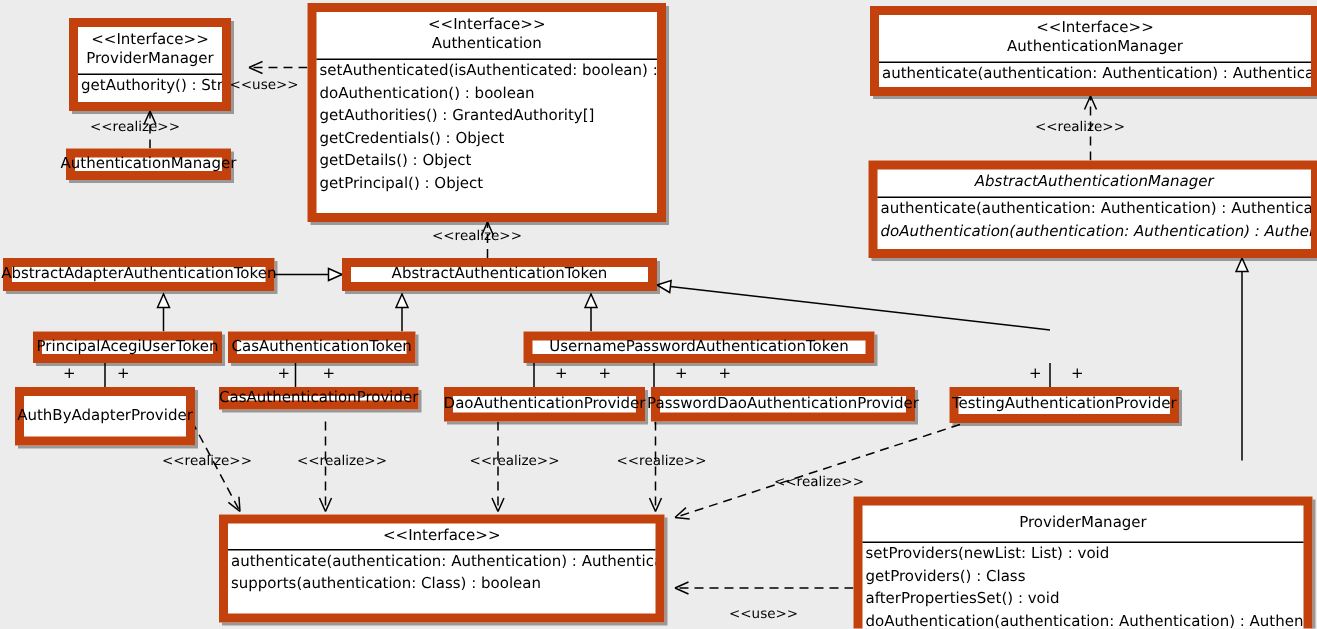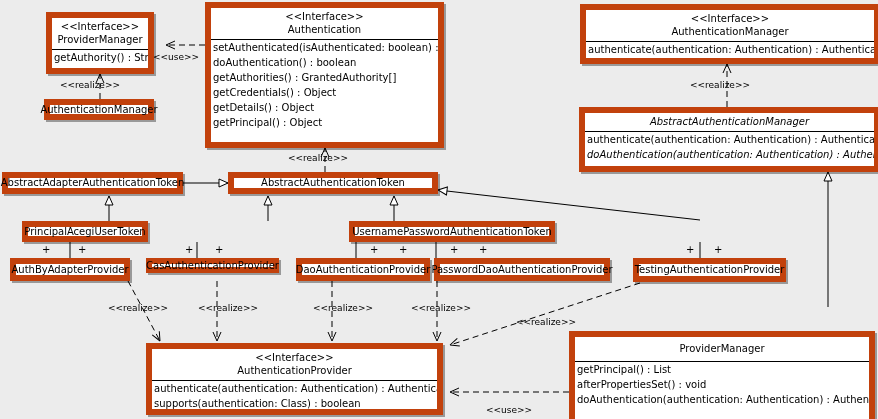--- a/index.html
+++ b/index.html
@@ -182,38 +182,41 @@
   </div>
 
   <div class="uml-class simple-box" style="left:228px; top:172px; width:210px; height:22px;">
     <div class="cname abstract">AbstractAuthenticationToken</div>
   </div>
 
   <div class="uml-class simple-box" style="left:2px; top:221px; width:126px; height:21px;margin-left:20px;">
     <div class="cname">PrincipalAcegiUserToken</div>
   </div>
 
-
-  <div class="uml-class simple-box" style="left:349px; top:221px; width:206px; height:21px;text-align:center;">
+  <div class="uml-class simple-box" style="left:152px; top:221px; width:125px; height:21px;">
+    <div class="cname">CasAuthenticationToken</div>
+  </div>
+
+  <div class="uml-class simple-box" style="left:349px; top:221px; width:234px; height:21px;text-align:center;">
     <div class="cname">UsernamePasswordAuthenticationToken</div>
   </div>
 
 
   <div class="plus-label" style="left:42px; top:245px;">+</div>
   <div class="plus-label" style="left:78px; top:245px;">+</div>
   <div class="plus-label" style="left:185px; top:245px;">+</div>
   <div class="plus-label" style="left:215px; top:245px;">+</div>
   <div class="plus-label" style="left:370px; top:245px;">+</div>
   <div class="plus-label" style="left:399px; top:245px;">+</div>
   <div class="plus-label" style="left:450px; top:245px;">+</div>
   <div class="plus-label" style="left:479px; top:245px;">+</div>
   <div class="plus-label" style="left:686px; top:245px;">+</div>
   <div class="plus-label" style="left:714px; top:245px;">+</div>
 
-  <div class="uml-class simple-box" style="left:10px; top:258px; width:120px; height:23px;">
+  <div class="uml-class simple-box" style="left:10px; top:258px; width:120px; height:39px;">
     <div class="cname">AuthByAdapterProvider</div>
   </div>
 
   <div class="uml-class simple-box" style="left:146px; top:258px; width:133px; height:15px;">
     <div class="cname">CasAuthenticationProvider</div>
   </div>
 
   <div class="uml-class simple-box" style="left:296px; top:258px; width:134px; height:23px;">
     <div class="cname">DaoAuthenticationProvider</div>
   </div>
@@ -222,36 +225,36 @@
     <div class="cname">PasswordDaoAuthenticationProvider</div>
   </div>
 
   <div class="uml-class simple-box" style="left:633px; top:258px; width:153px; height:24px;">
     <div class="cname">TestingAuthenticationProvider</div>
   </div>
 
   <div class="uml-class" style="left:146px; top:343px; width:297px; height:72px;">
     <div class="uml-head">
       <div class="stereo">&lt;&lt;Interface&gt;&gt;</div>
-      <div class="cname">AuthenticationProvider</div>
     </div>
     <div class="uml-sep"></div>
     <div class="uml-ops">
       <div class="op">authenticate(authentication: Authentication) : Authentication</div>
       <div class="op">supports(authentication: Class) : boolean</div>
     </div>
   </div>
 
   <div class="uml-class" style="left:569px; top:307px; width:306px; height:108px;margin-top:24px;">
     <div class="uml-head">
       <div class="cname" style="padding-top:3px;">ProviderManager</div>
     </div>
     <div class="uml-sep" style="margin-top:3px;"></div>
     <div class="uml-ops">
-      <div class="op">getPrincipal() : List</div>
+      <div class="op">setProviders(newList: List) : void</div>
+      <div class="op">getProviders() : Class</div>
       <div class="op">afterPropertiesSet() : void</div>
       <div class="op">doAuthentication(authentication: Authentication) : Authentication</div>
     </div>
   </div>
 
   <div class="edge-label" style="left:153px; top:52px;">&lt;&lt;use&gt;&gt;</div>
 
   <div class="edge-label" style="left:60px; top:80px;">&lt;&lt;realize&gt;&gt;</div>
 
   <div class="edge-label" style="left:288px; top:153px;">&lt;&lt;realize&gt;&gt;</div>

